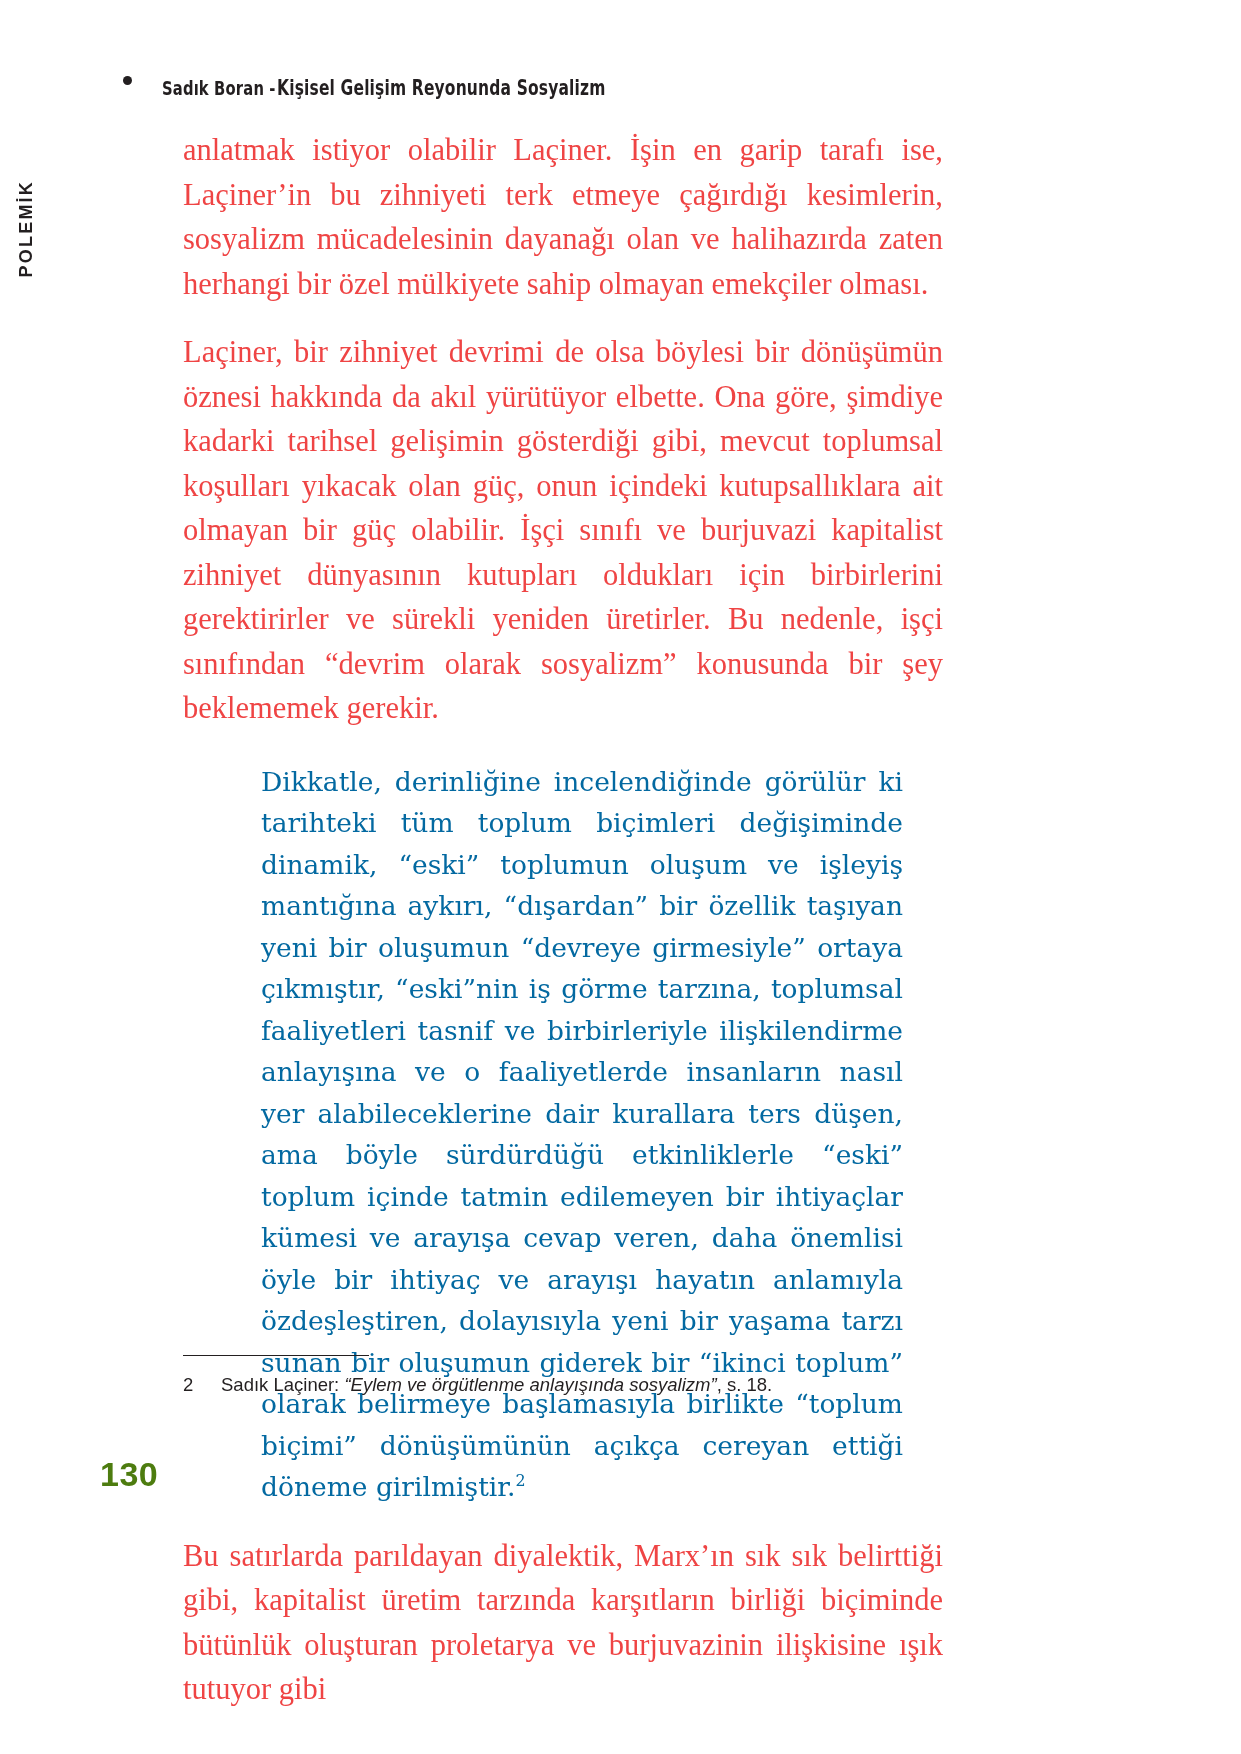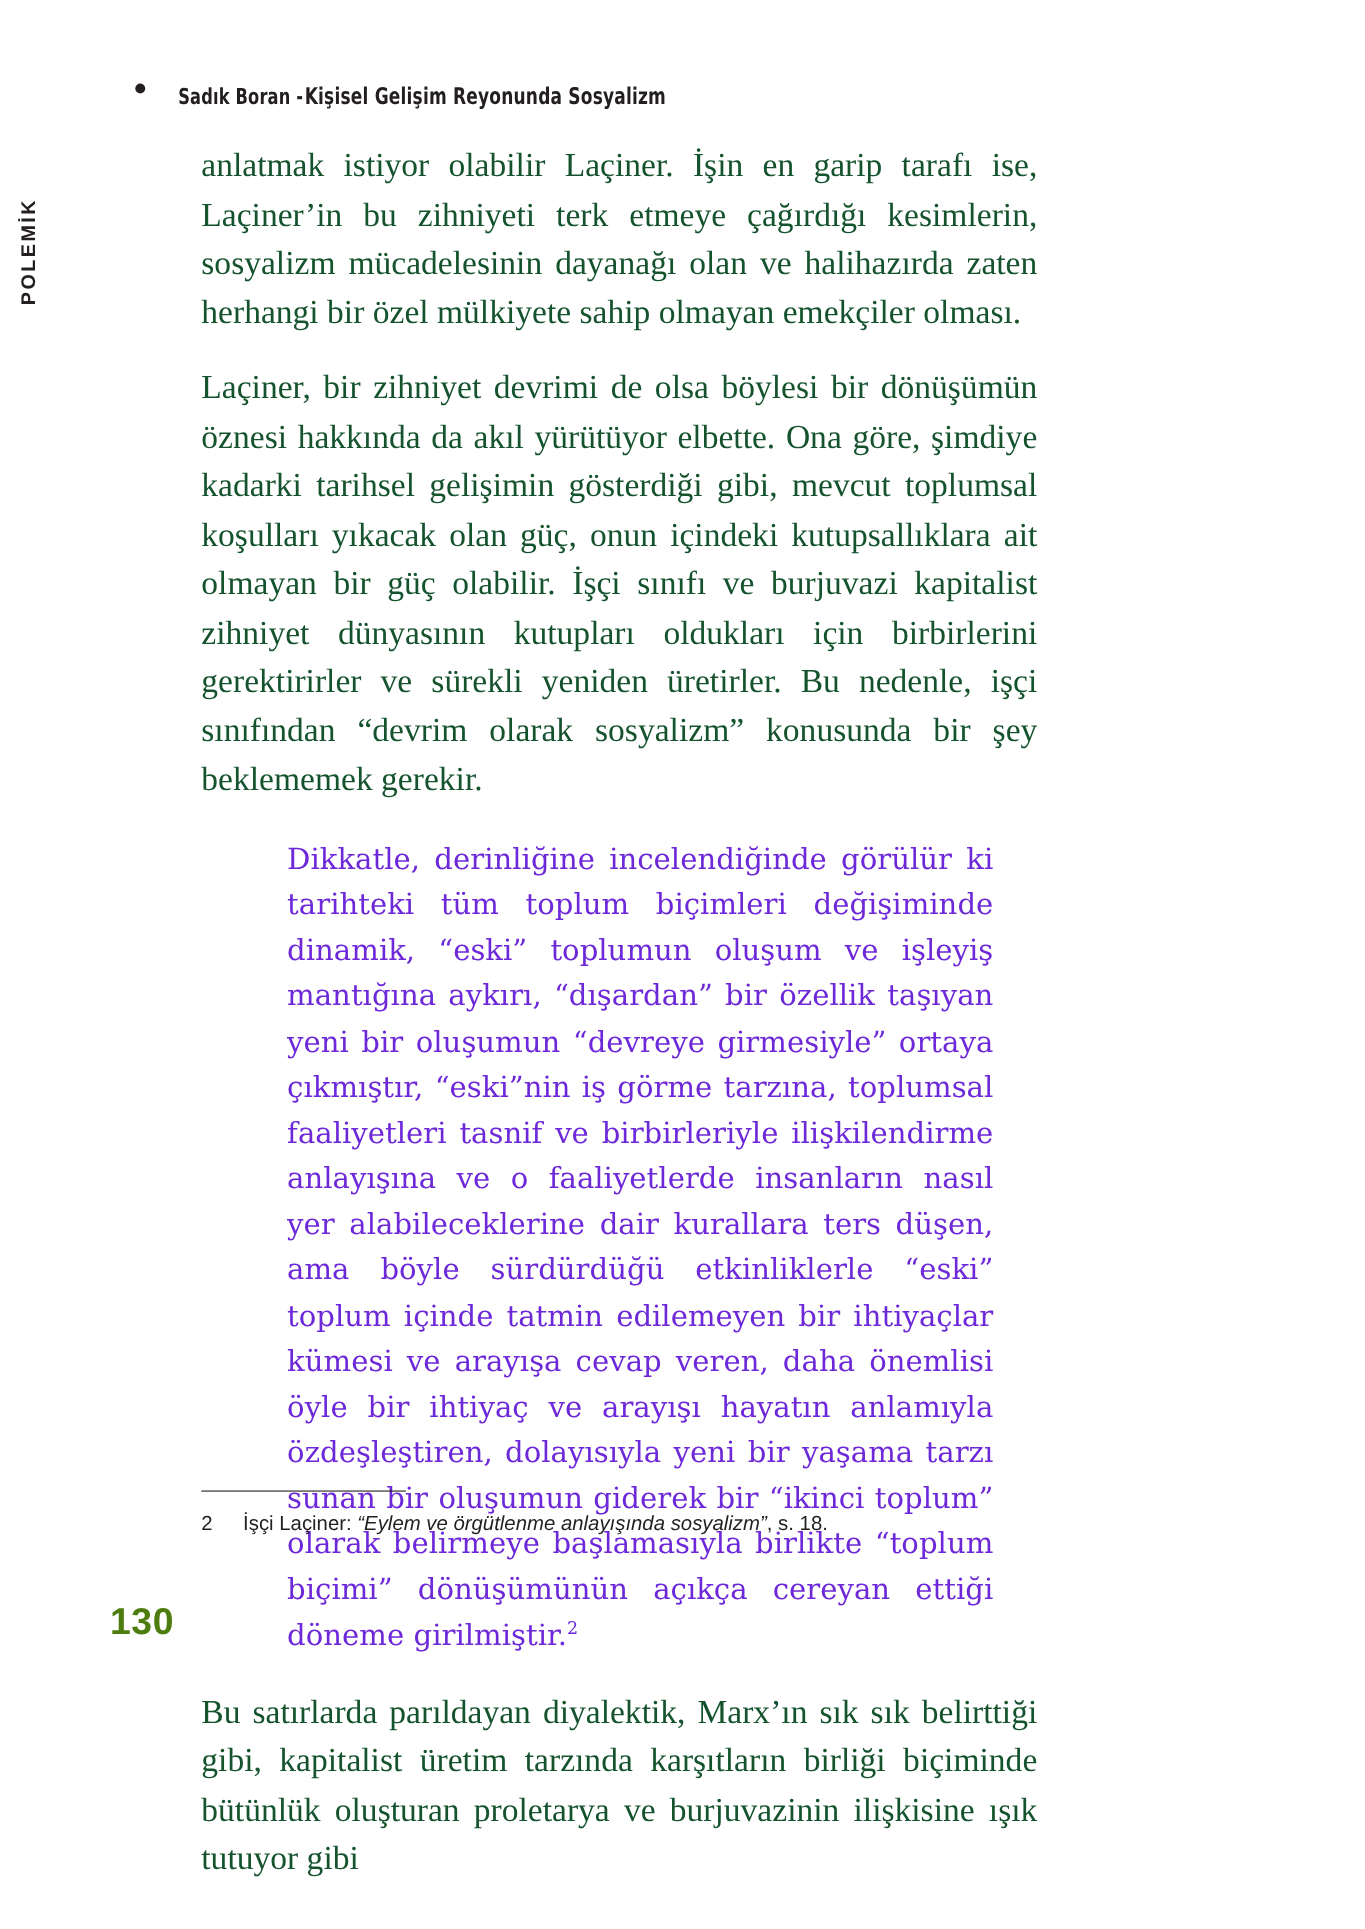--- a/index.html
+++ b/index.html
@@ -81,38 +81,38 @@
     top: 128px;
     width: 760px;
   }
   p.para {
     margin: 0 0 24px 0;
     font-family: "Liberation Serif", serif;
     font-size: 30.5px;
     line-height: 44.5px;
     text-align: justify;
     text-justify: inter-word;
-    color: #14532d;
+    color: #ef4444;
     hyphens: manual;
   }
   p.para:last-child { margin-bottom: 12px; }
 
   
   .blockquote {
     margin: 30px 0 26px 0;
     padding-left: 78px;
     padding-right: 40px;
   }
   .blockquote p {
     margin: 0;
     font-family: "DejaVu Serif", "Liberation Serif", serif;
     font-size: 26.5px;
     line-height: 41.5px;
     text-align: justify;
-    color: #6d28d9;
+    color: #0369a1;
   }
   .blockquote sup {
     font-size: 0.6em;
     vertical-align: super;
     line-height: 0;
   }
 
   
   .footnote-rule {
     position: absolute;
@@ -176,18 +176,18 @@
       <p><span>Dikkatle, derinliğine incelendiğinde görülür ki tarihteki tüm toplum biçimleri değişiminde dinamik, “eski” toplumun oluşum ve işleyiş mantığına aykırı, “dışardan” bir özellik taşıyan yeni bir oluşumun “devreye girmesiyle” ortaya çıkmıştır, “eski”nin iş görme tarzına, toplumsal faaliyetleri tasnif ve birbirleriyle ilişkilendirme anlayışına ve o faaliyetlerde insanların nasıl yer alabileceklerine dair kurallara ters düşen, ama böyle sürdürdüğü etkinliklerle “eski” toplum içinde tatmin edilemeyen bir ihtiyaçlar kümesi ve arayışa cevap veren, daha önemlisi öyle bir ihtiyaç ve arayışı hayatın anlamıyla özdeşleştiren, dolayısıyla yeni bir yaşama tarzı sunan bir oluşumun giderek bir “ikinci toplum” olarak belirmeye başlamasıyla birlikte “toplum biçimi” dönüşümünün açıkça cereyan ettiği döneme girilmiştir.</span><sup>2</sup></p>
     </div>
 
     <p class="para">Bu satırlarda parıldayan diyalektik, Marx’ın sık sık belirttiği gibi, kapitalist üretim tarzında karşıtların birliği biçiminde bütünlük oluşturan proletarya ve burjuvazinin ilişkisine ışık tutuyor gibi</p>
 
   </div>
 
   <div class="footnote-rule"></div>
   <div class="footnote">
     <span class="fn-num">2</span>
-    <span class="fn-text"><span>İşçi Laçiner:</span> <i>“Eylem ve örgütlenme anlayışında sosyalizm”</i><span>, s. 18.</span></span>
+    <span class="fn-text"><span>Sadık Laçiner:</span> <i>“Eylem ve örgütlenme anlayışında sosyalizm”</i><span>, s. 18.</span></span>
   </div>
 
   <div class="folio">130</div>
 
 </div>
 
 </body></html>

